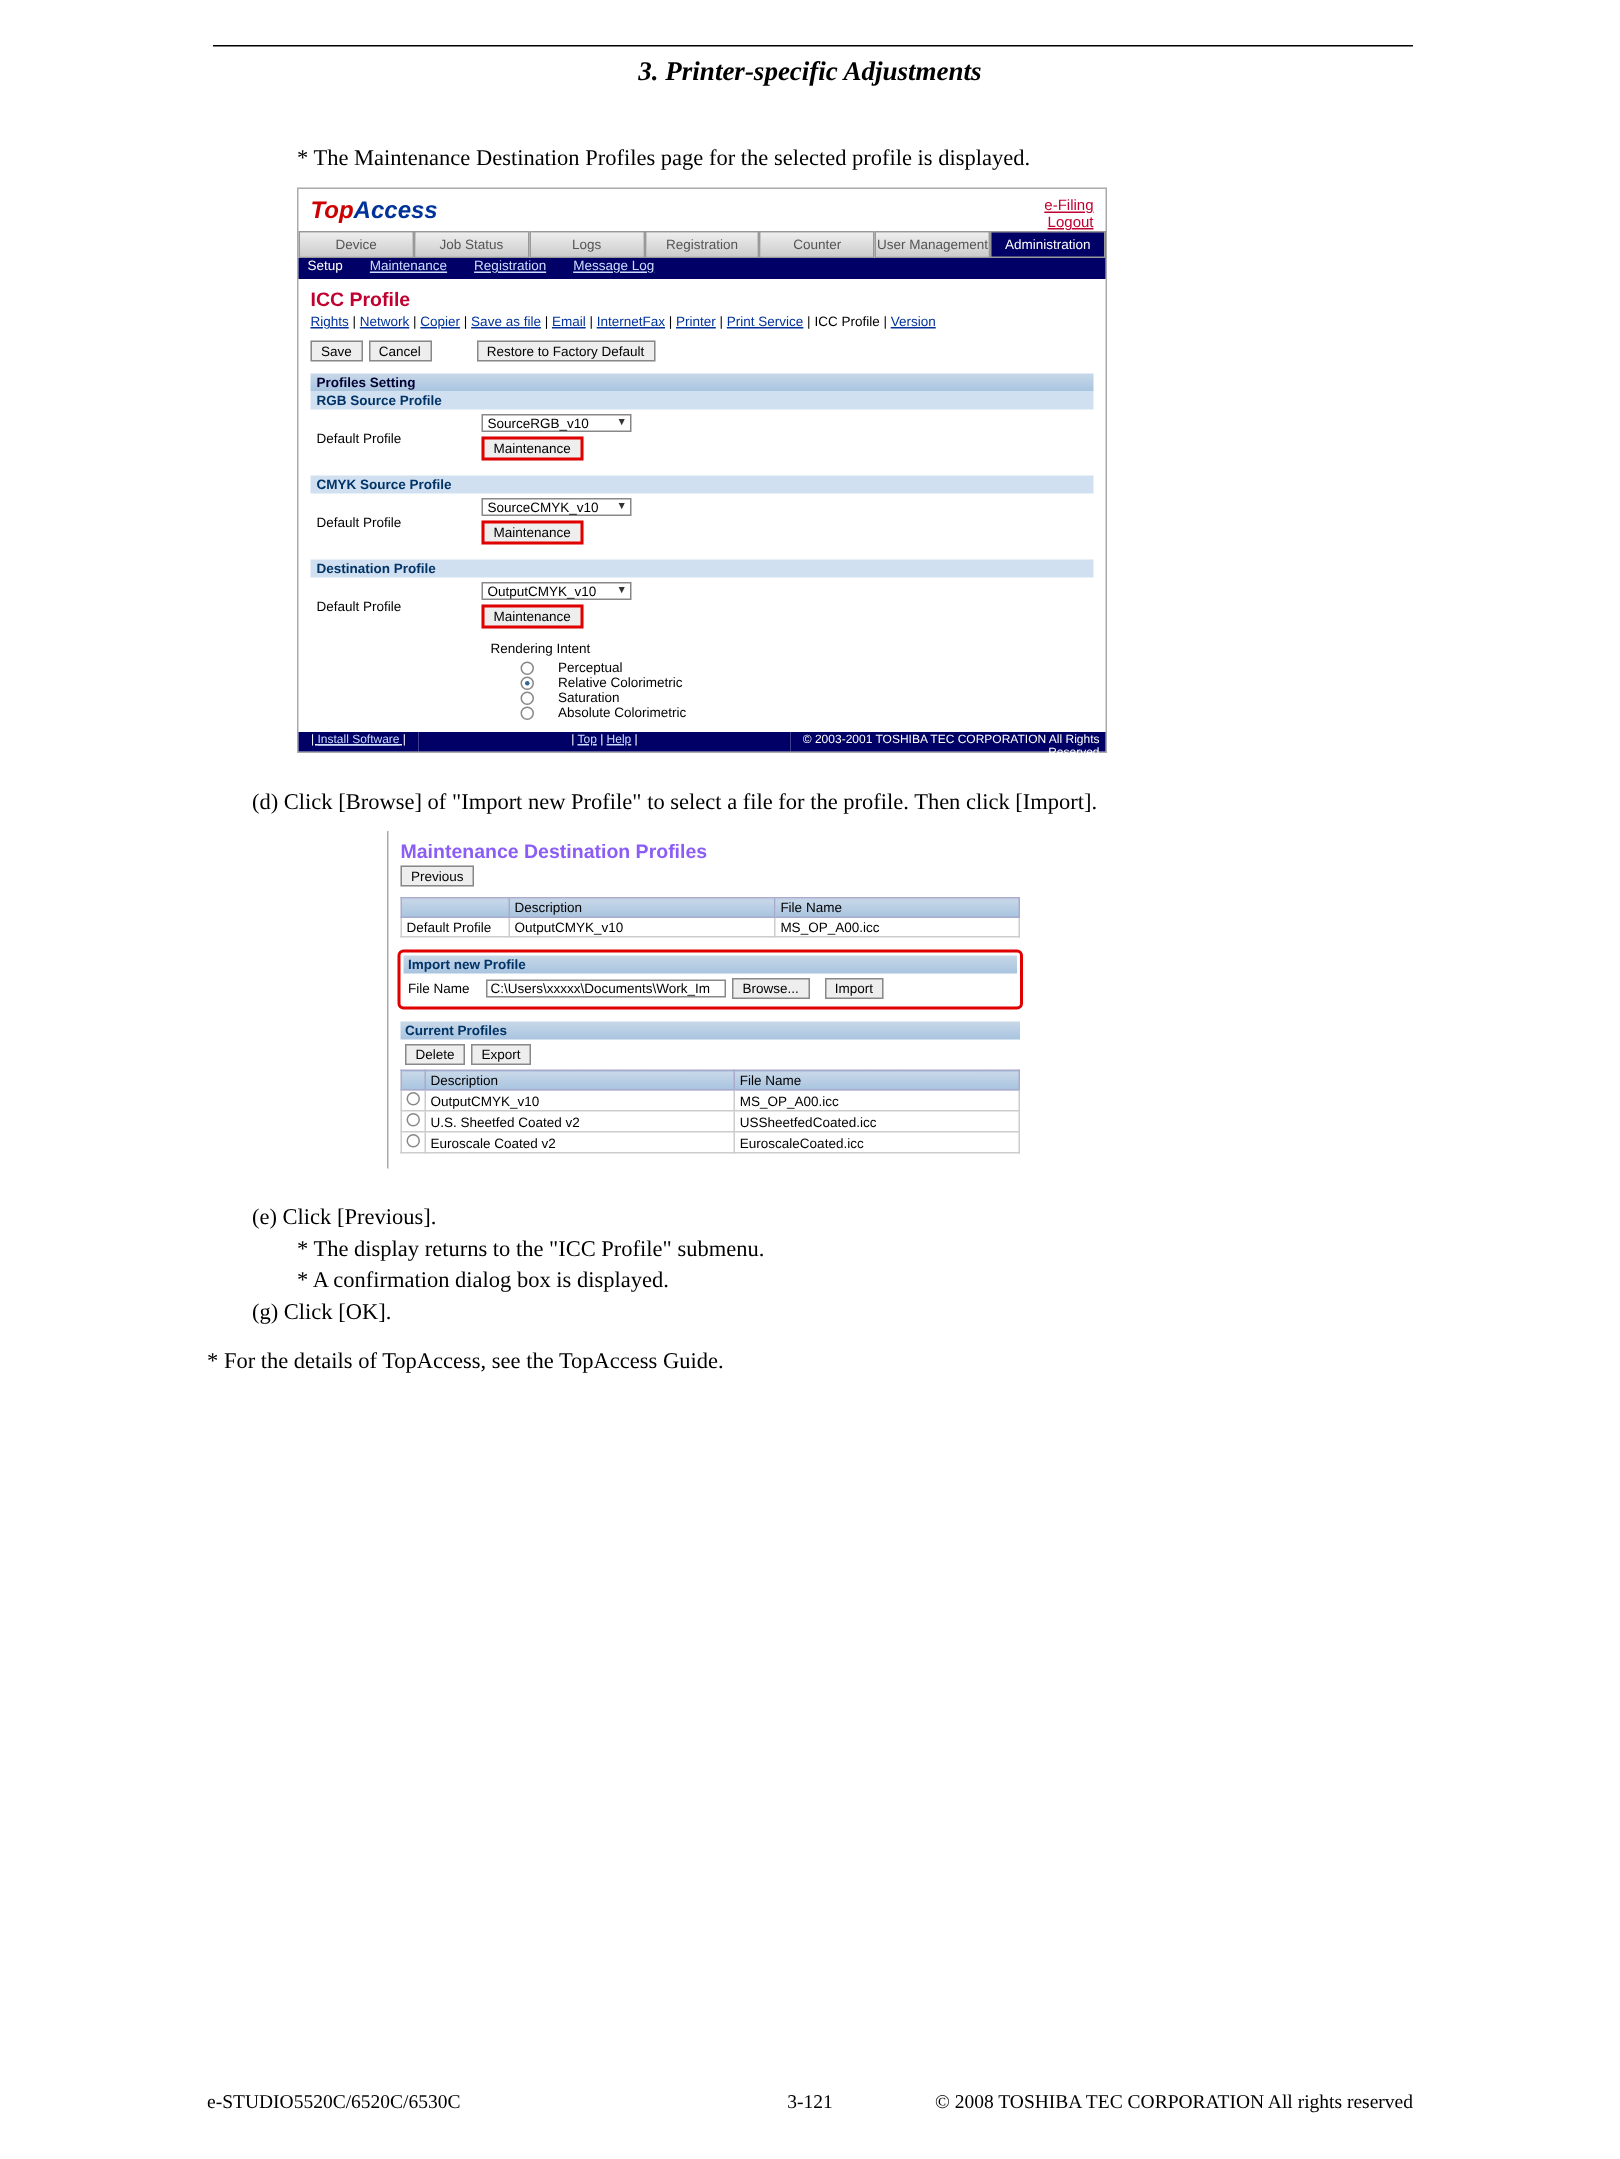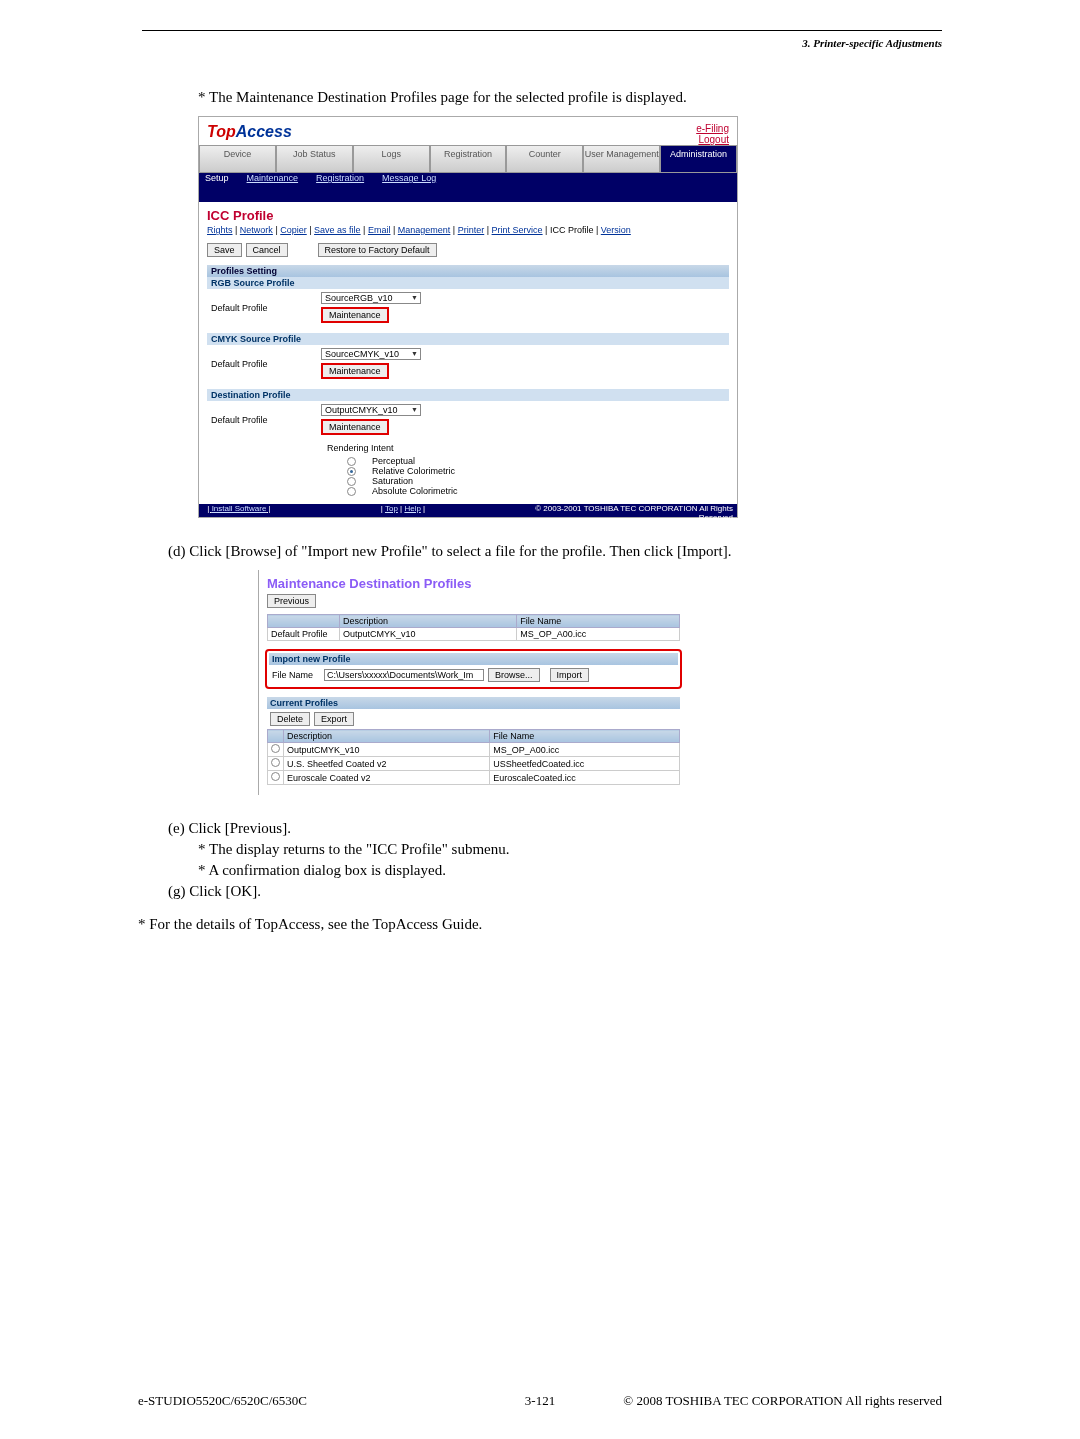--- a/index.html
+++ b/index.html
@@ -12,24 +12,24 @@
   }
   .page {
     width: 1080px;
     margin: 0 auto;
     padding: 30px 138px 40px 138px;
     background: #fff;
     position: relative;
     min-height: 1439px;
   }
   .chapter-header {
-    text-align: right;
+    text-align: center;
     font-style: italic;
     font-weight: bold;
-    font-size: 11px;
+    font-size: 18px;
     margin-bottom: 40px;
   }
   .underline-top {
     width: 800px;
     border-bottom: 1px solid #000;
     margin-bottom: 6px;
     margin-left: auto;
   }
   .body-text { margin: 4px 0 4px 30px; }
   .body-text.sub { margin-left: 60px; }
@@ -40,24 +40,24 @@
     font-size: 10px;
   }
   
   .ta-box { width: 540px; border: 1px solid #aaa; background:#fff; }
   .ta-header { display:flex; align-items:flex-start; justify-content:space-between; padding:6px 8px 0 8px; }
   .ta-logo { font-family: Arial, sans-serif; font-weight:bold; font-style:italic; font-size:16px; }
   .ta-logo .top { color:#c00; }
   .ta-logo .access { color:#003399; }
   .ta-links { font-size:10px; text-align:right; }
   .ta-links a { color:#c00030; text-decoration:underline; display:block; }
-  .ta-tabs { display:flex; height:28px; font-size:9px; }
+  .ta-tabs { display:flex; height:18px; font-size:9px; }
   .ta-tab { flex:1; text-align:center; line-height:16px; border:1px solid #999; background:linear-gradient(#eee,#ccc); color:#555; }
   .ta-tab.active { background:#006; color:#fff; }
-  .ta-subtabs { display:flex; gap:2px; height:29px; font-size:9px; background:#006; color:#fff; padding-left:6px; }
+  .ta-subtabs { display:flex; gap:2px; height:14px; font-size:9px; background:#006; color:#fff; padding-left:6px; }
   .ta-subtabs span { text-decoration:underline; margin-right:16px; color:#cdf; }
   .ta-subtabs span.active { color:#fff; }
   .ta-content { padding:6px 8px 8px 8px; }
   .ta-title { color:#c00030; font-weight:bold; font-size:13px; margin-bottom:2px; }
   .ta-sublinks { font-size:9px; margin-bottom:8px; }
   .ta-sublinks span { color:#003399; text-decoration:underline; }
   .ta-sublinks span.sel { color:#000; text-decoration:none; }
   .btn { font-size:9px; padding:1px 6px; background:#eee; border:1px solid #888; }
   .btn-row { display:flex; gap:4px; margin-bottom:8px; }
   .section-head { background:linear-gradient(#c8d8e8,#a8c4e0); font-size:9px; font-weight:bold; padding:1px 4px; color:#003; }
@@ -135,21 +135,21 @@
         <span>Message Log</span>
       </div>
       <div class="ta-content">
         <div class="ta-title">ICC Profile</div>
         <div class="ta-sublinks">
           <span>Rights</span> |
           <span>Network</span> |
           <span>Copier</span> |
           <span>Save as file</span> |
           <span>Email</span> |
-          <span>Management</span> |
+          <span>InternetFax</span> |
           <span>Printer</span> |
           <span>Print Service</span> |
           <span class="sel">ICC Profile</span> |
           <span>Version</span>
         </div>
         <div class="btn-row">
           <span class="btn">Save</span>
           <span class="btn">Cancel</span>
           <span style="width:22px;"></span>
           <span class="btn">Restore to Factory Default</span>

